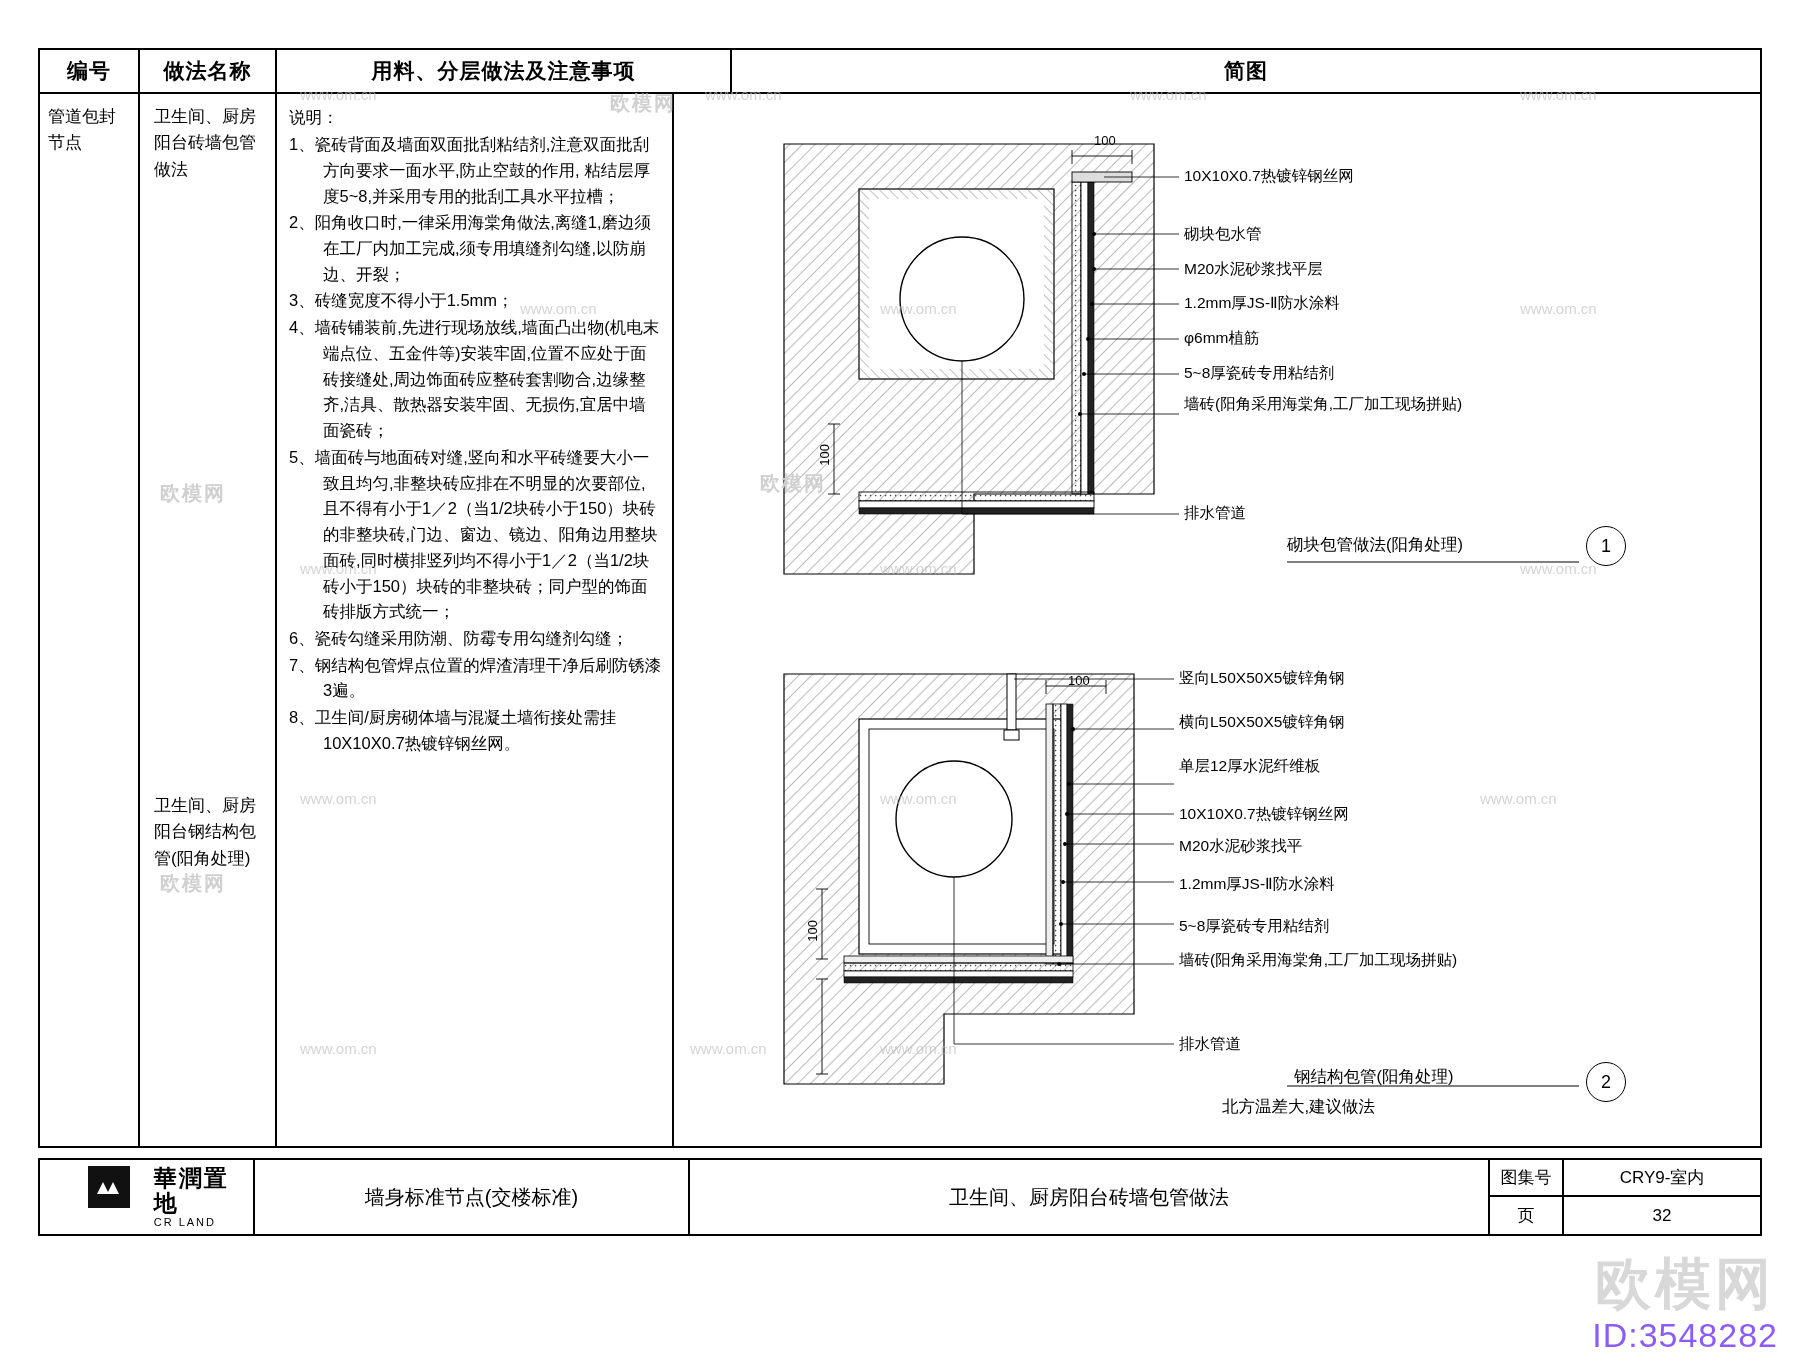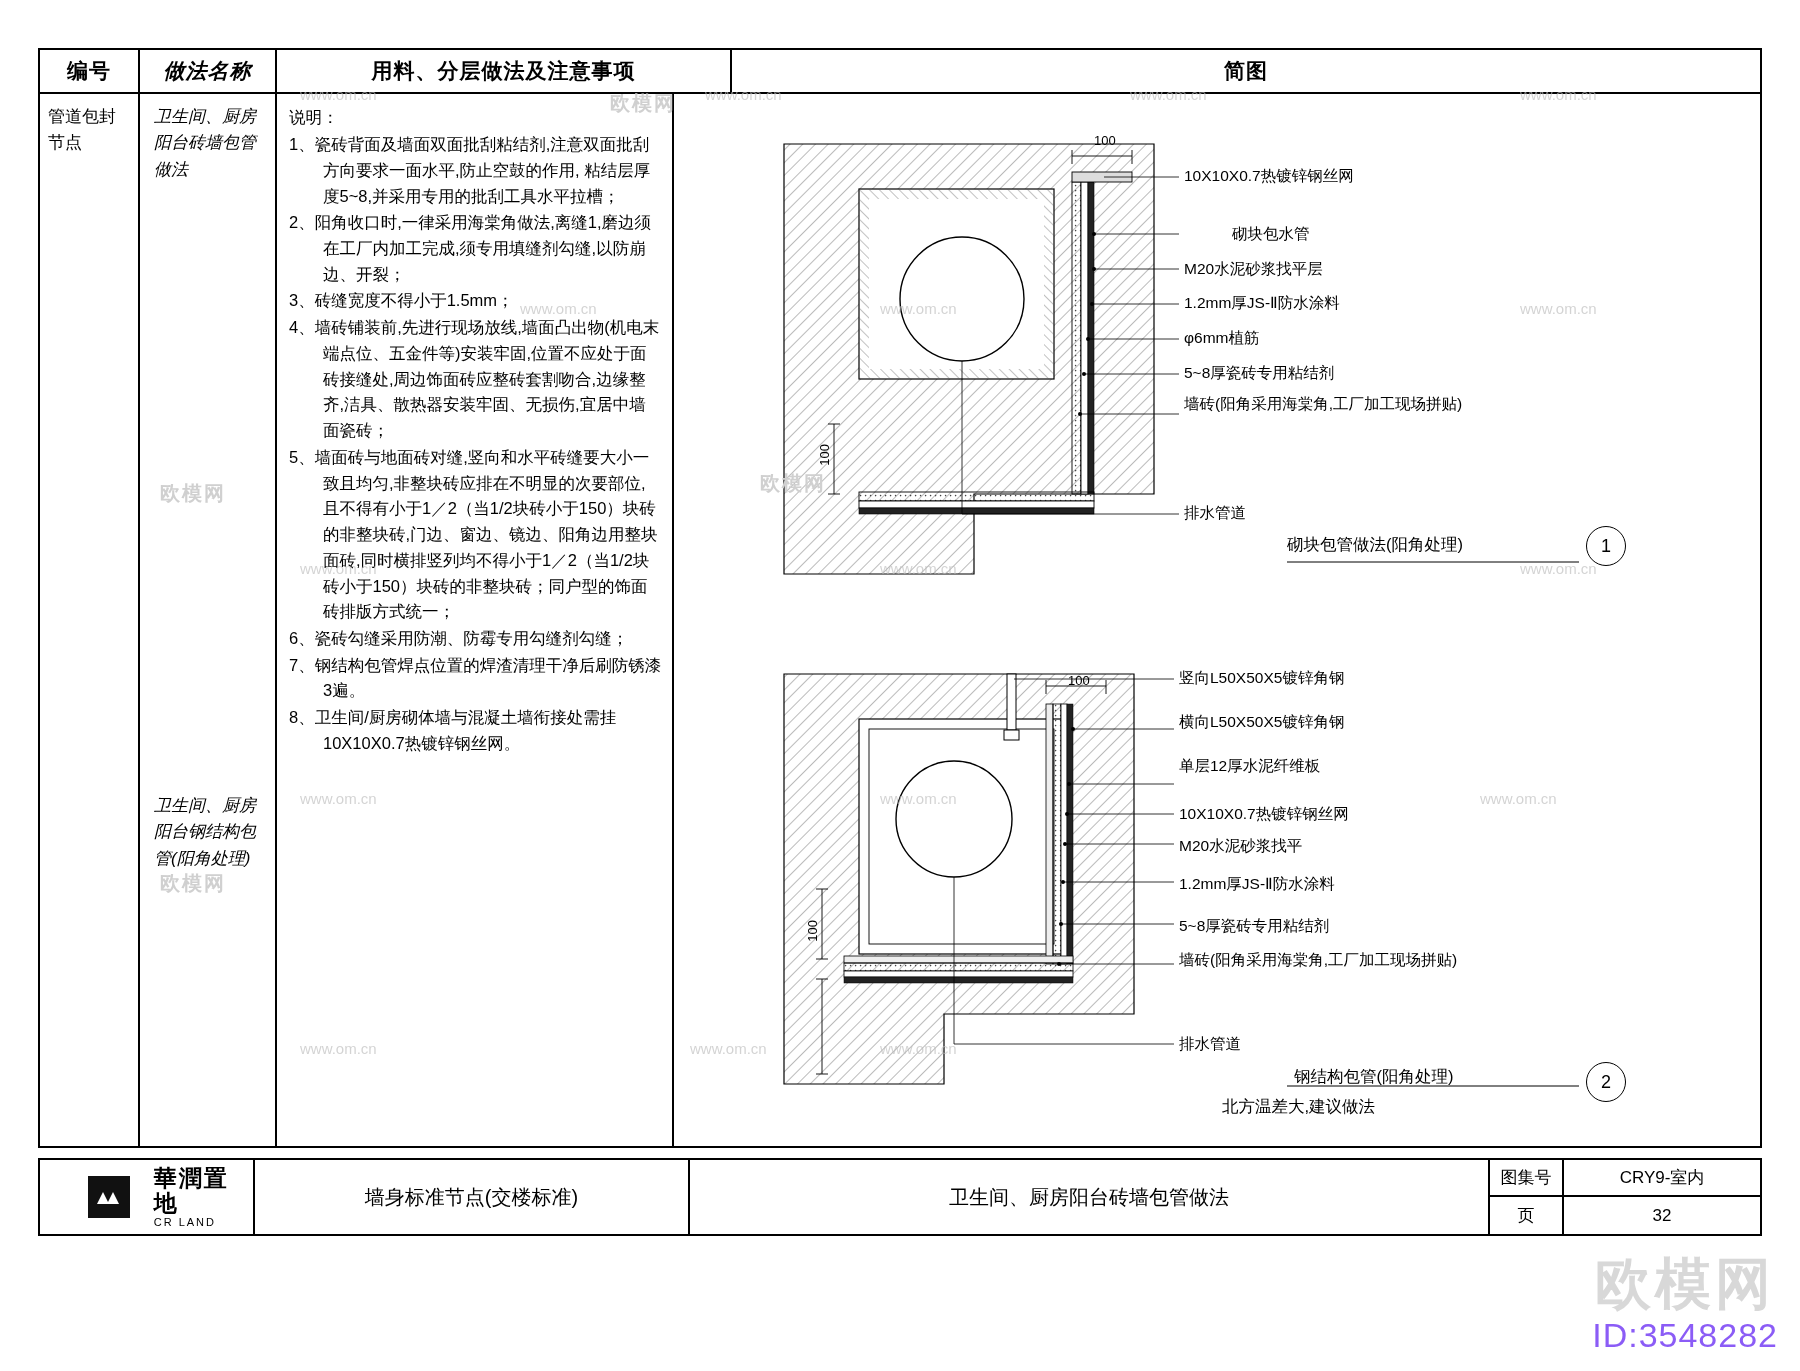--- a/index.html
+++ b/index.html
@@ -36,21 +36,21 @@
     align-items: center;
     justify-content: center;
     font-size: 21px;
     font-weight: bold;
     box-sizing: border-box;
     border-right: 2px solid #000;
     letter-spacing: 1px;
   }
   .hdr > div:last-child { border-right: none; }
   .c-no     { width: 100px; }
-  .c-name   { width: 137px; font-style: italic; }
+  .c-name   { width: 137px; }
   .c-desc   { width: 455px; }
   .c-fig    { flex: 1; }
 
   
   .body-row {
     display: flex;
     height: calc(100% - 44px);
     box-sizing: border-box;
   }
   .cell {
@@ -147,21 +147,21 @@
     border-right: 2px solid #000;
     box-sizing: border-box;
     font-size: 17px;
   }
   .f-right .r-val {
     flex: 1;
     display: flex; align-items: center; justify-content: center;
     font-size: 17px;
   }
   .logo-box {
-    display: flex; align-items: center; gap: 24px; margin-left: 48px;
+    display: flex; gap: 24px; margin-left: 48px;
   }
   .logo-mark {
     width: 42px; height: 42px;
     background: #111;
     display: flex; align-items: center; justify-content: center;
   }
   .logo-mark svg { display: block; }
   .logo-txt { line-height: 1.1; }
   .logo-cn { font-size: 23px; font-weight: bold; letter-spacing: 2px; }
   .logo-en { font-size: 11px; letter-spacing: 2px; }
@@ -360,21 +360,21 @@
             <circle cx="387" cy="290" r="2" fill="#000"></circle>
             <circle cx="385" cy="330" r="2" fill="#000"></circle>
             <line x1="613" y1="452" x2="905" y2="452" stroke="#000" stroke-width="1"></line>
           </g>
         </svg>
 
         <div class="lbl hatch-note" style="left:420px; top:38px;">100</div>
         <div class="lbl hatch-note" style="left:140px; top:352px; transform:rotate(-90deg);">100</div>
 
         <div class="lbl" style="left:510px; top:72px;">10X10X0.7热镀锌钢丝网</div>
-        <div class="lbl" style="left:510px; top:130px;margin-left:48px;">砌块包水管</div>
+        <div class="lbl" style="left:510px; top:130px;">砌块包水管</div>
         <div class="lbl" style="left:510px; top:165px;">M20水泥砂浆找平层</div>
         <div class="lbl" style="left:510px; top:199px;">1.2mm厚JS-Ⅱ防水涂料</div>
         <div class="lbl" style="left:510px; top:234px;">φ6mm植筋</div>
         <div class="lbl" style="left:510px; top:269px;">5~8厚瓷砖专用粘结剂</div>
         <div class="lbl" style="left:510px; top:300px; width:330px; white-space:normal;">墙砖(阳角采用海棠角,工厂加工现场拼贴)</div>
         <div class="lbl" style="left:510px; top:409px;">排水管道</div>
 
         <div class="cap" style="left:613px; top:440px;">砌块包管做法(阳角处理)</div>
         <div class="circ-num" style="left:912px; top:432px;">1</div>
 

